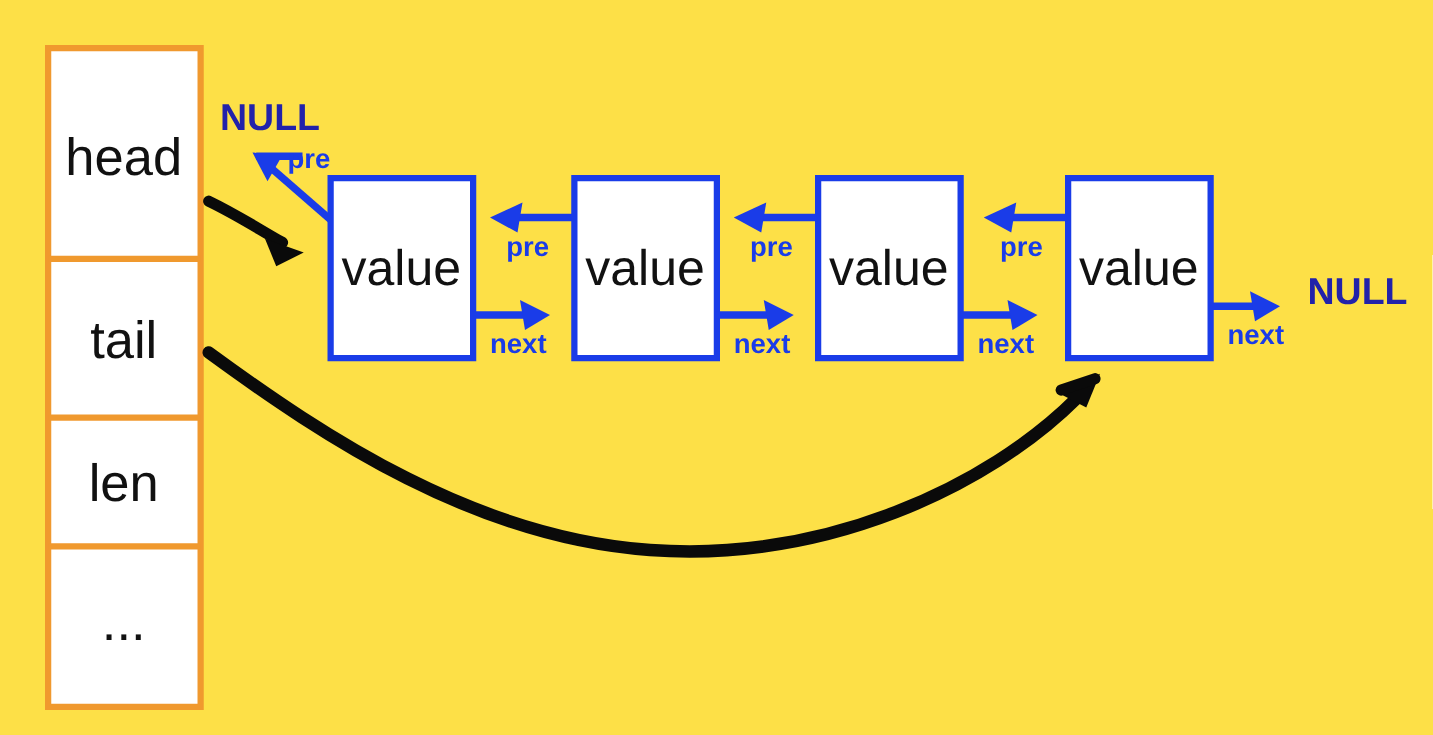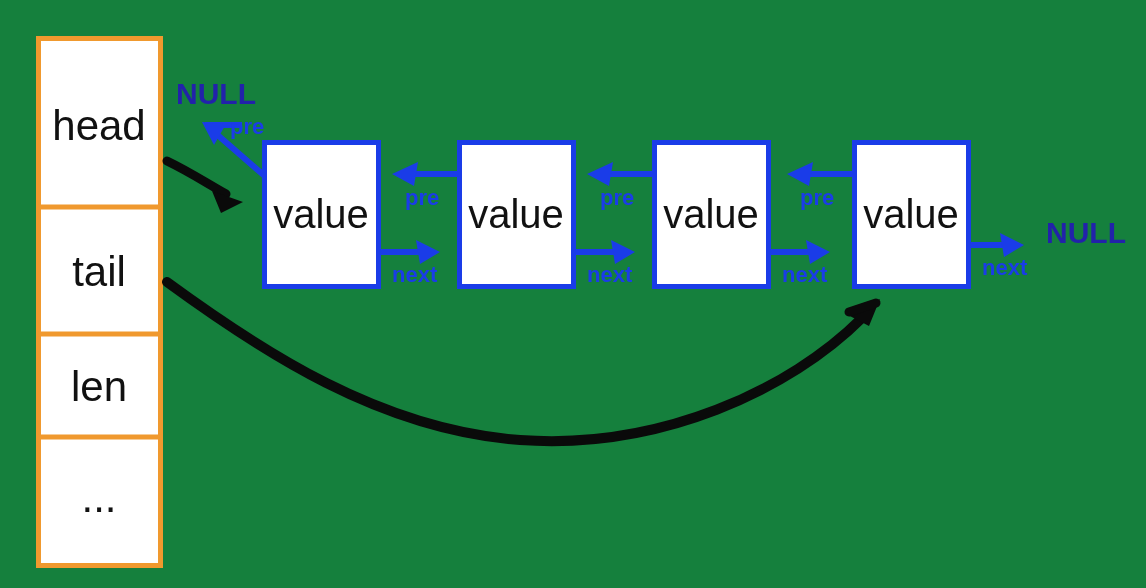--- a/index.html
+++ b/index.html
@@ -7,21 +7,21 @@
     padding: 0;
     background: #ffffff;
   }
   body {
     font-family: "Liberation Sans", sans-serif;
   }
   #canvas {
     position: relative;
     width: 1146px;
     height: 588px;
-    background: #15803d;
+    background: #fde047;
     overflow: hidden;
   }
   #diagram-svg {
     position: absolute;
     left: 0;
     top: 0;
     width: 1146px;
     height: 588px;
   }
   .struct-cell-label {

